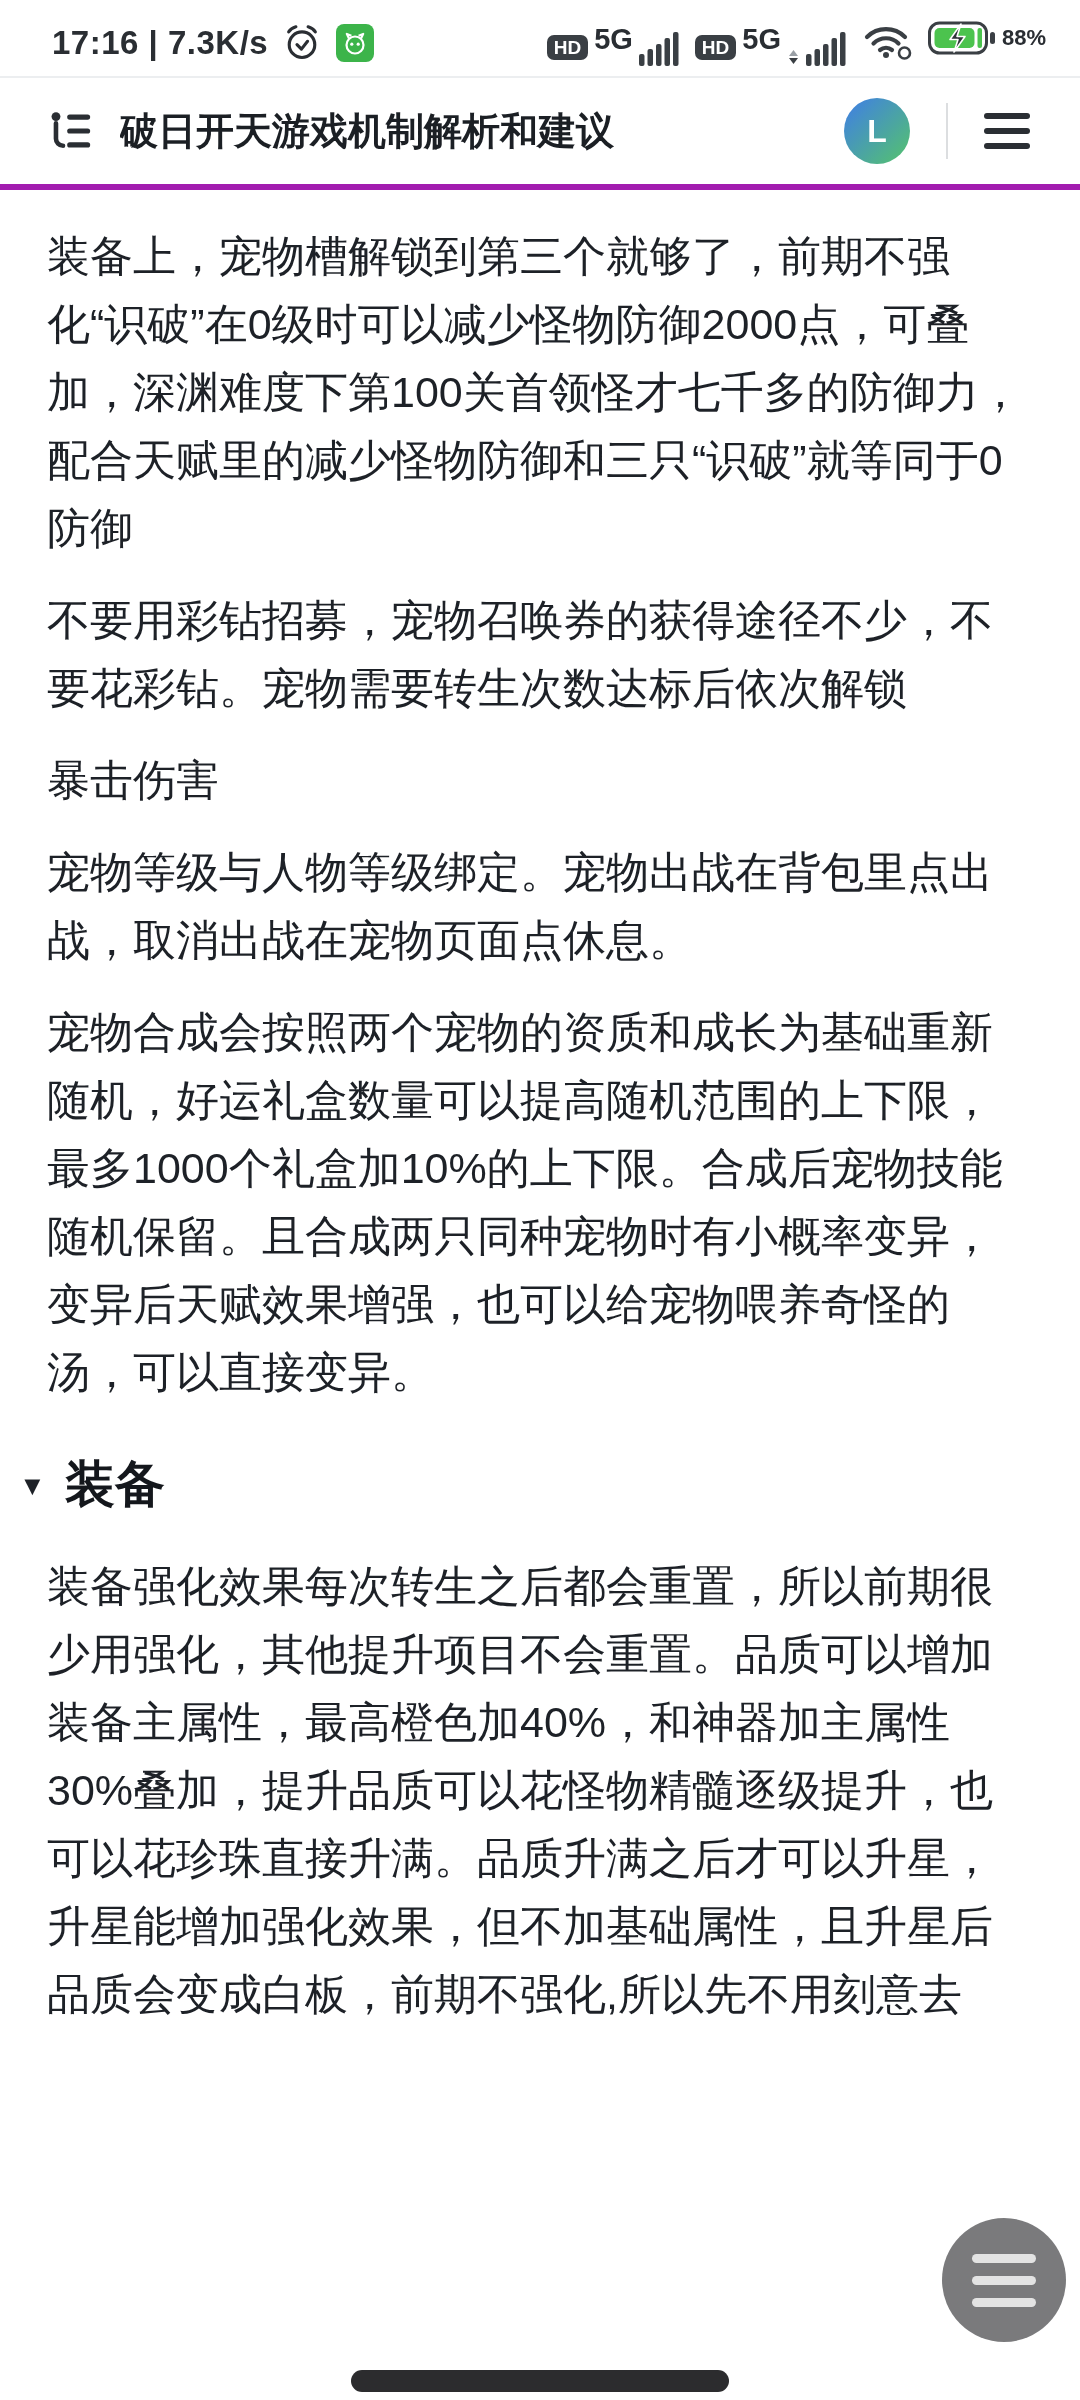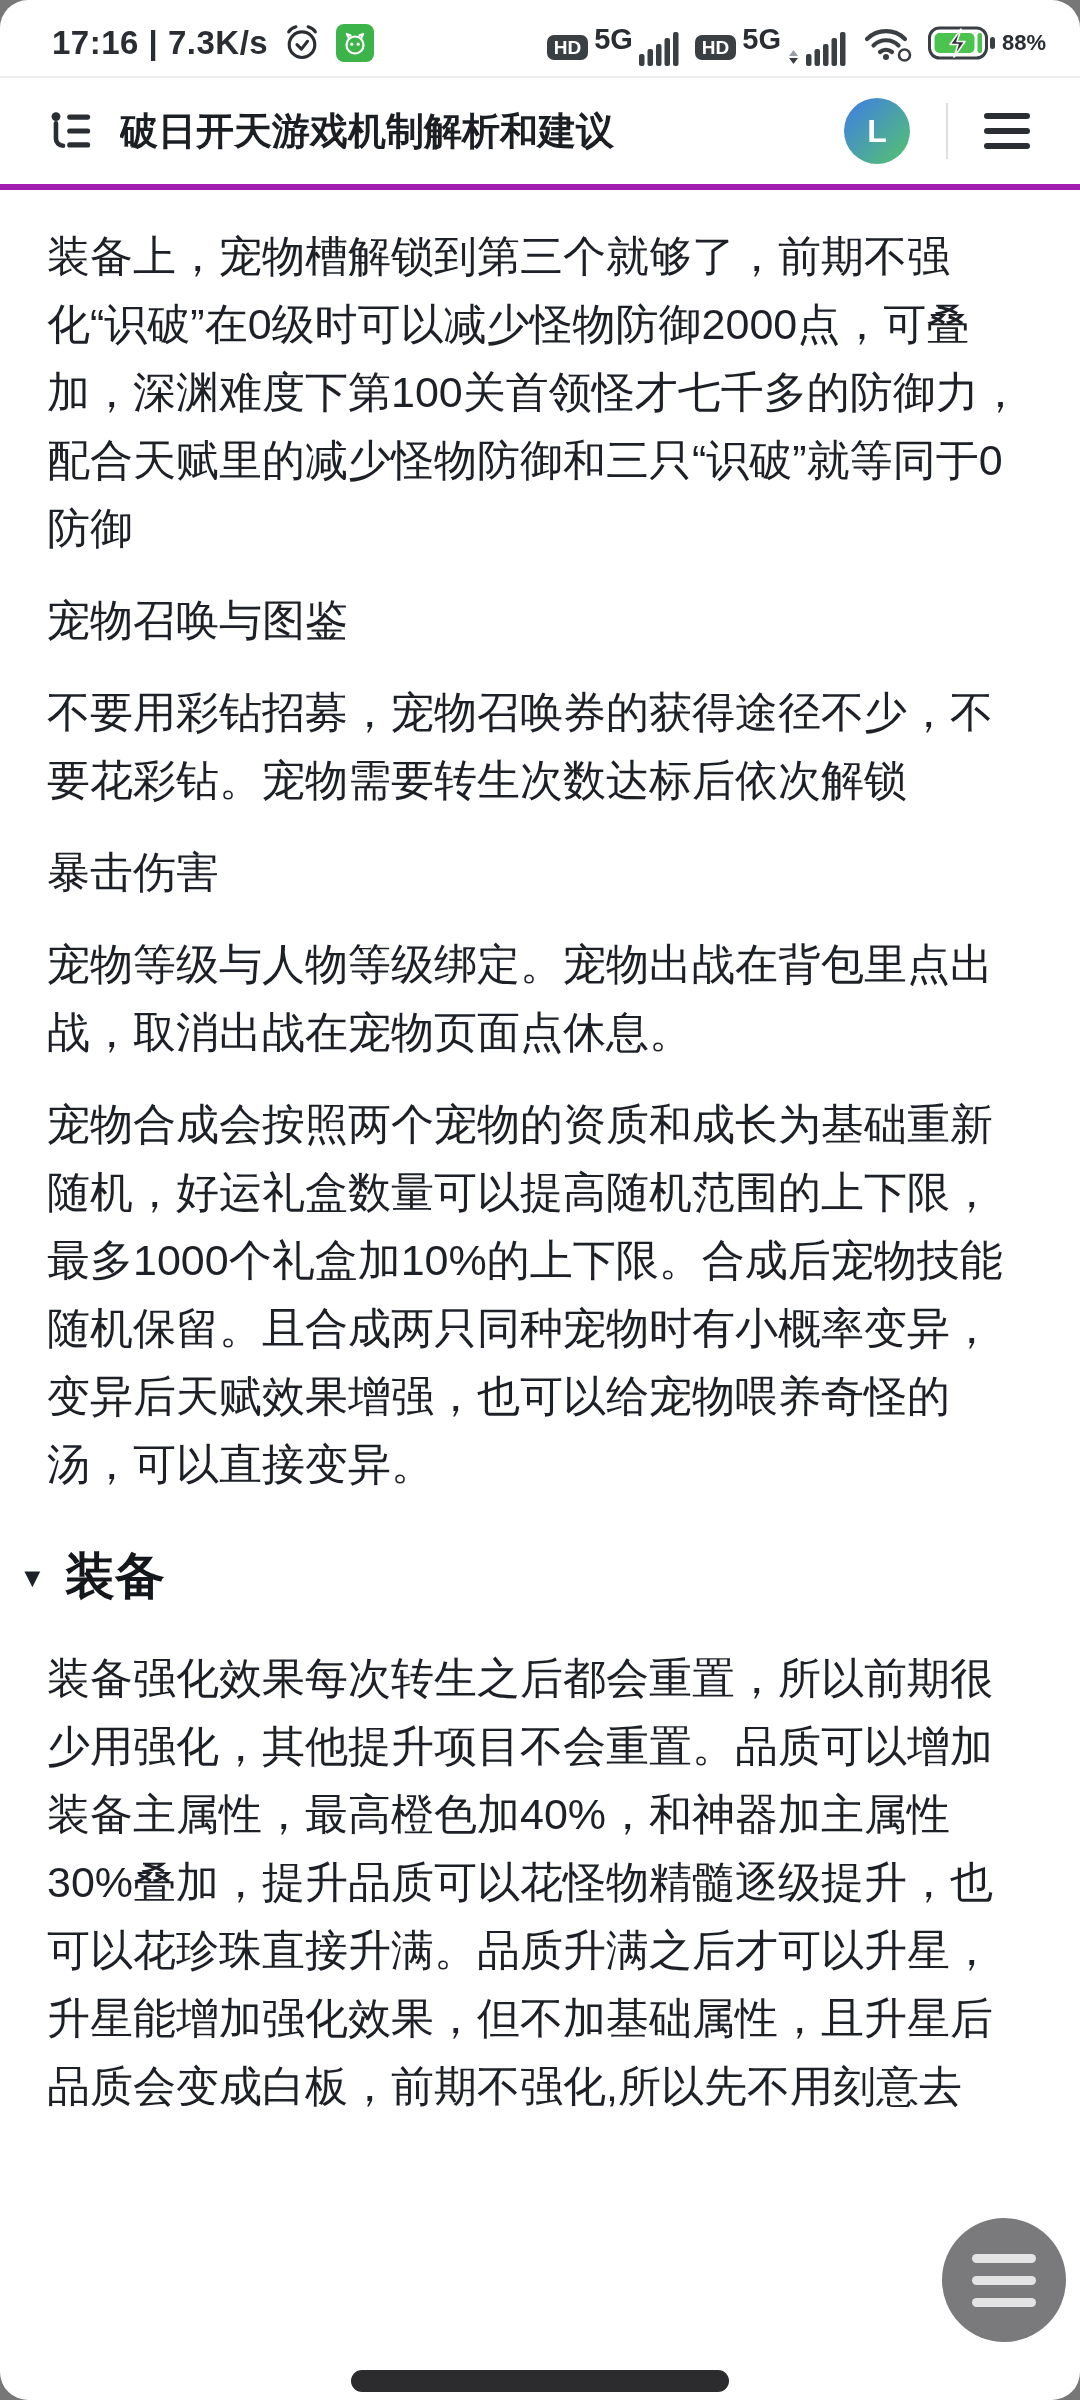--- a/index.html
+++ b/index.html
@@ -2,35 +2,34 @@
 <html><head>
 <meta charset="utf-8">
 <style>
   * { margin:0; padding:0; box-sizing:border-box; }
   html,body { background:#777; }
   .screen {
     position:relative; width:1080px; height:2400px; margin:0 auto;
     background:#ffffff; overflow:hidden;
     font-family:"Liberation Sans", sans-serif;
     color:#1f2329;
-    border-radius:28px;
   }
 
   
   .status-bar {
     height:78px; display:flex; align-items:center;
     padding:10px 34px 0 52px;
     border-bottom:2px solid #eceef0;
     color:#2a2e33;
   }
   .sb-left { display:flex; align-items:center; gap:14px; }
   .sb-time { font-size:33px; font-weight:600; letter-spacing:0.5px; }
   .app-badge { display:inline-flex; }
   .sb-spacer { flex:1; }
-  .sb-right { display:flex; align-items:center; gap:16px;padding-left:24px; }
+  .sb-right { display:flex; align-items:flex-start; gap:16px;padding-left:24px; }
   .net-group { display:flex; align-items:flex-end; gap:6px; }
   .hd-badge {
     background:#3a3f44; color:#fff; font-size:19px; font-weight:700;
     border-radius:7px; padding:3px 7px; line-height:1; margin-bottom:6px;
   }
   .net-tech { font-size:29px; font-weight:700; transform:translateY(-10px);margin-top:12px; }
   .battery-group { display:flex; align-items:center; gap:6px; }
   .battery-pct { font-size:22px; font-weight:600; }
 
   
@@ -190,21 +189,20 @@
     <div class="header-divider"></div>
     <div class="menu-icon">
         <i></i>
         <i></i>
         <i></i>
       </div>
   </div>
 
   <div class="content" id="doc-body">
       <p class="doc-para">装备上，宠物槽解锁到第三个就够了，前期不强化“识破”在0级时可以减少怪物防御2000点，可叠加，深渊难度下第100关首领怪才七千多的防御力，配合天赋里的减少怪物防御和三只“识破”就等同于0防御</p>
-      <p class="doc-heading">宠物召唤与图鉴</p>
       <p class="doc-para">不要用彩钻招募，宠物召唤券的获得途径不少，不要花彩钻。宠物需要转生次数达标后依次解锁</p>
       <p class="doc-heading">暴击伤害</p>
       <p class="doc-para">宠物等级与人物等级绑定。宠物出战在背包里点出战，取消出战在宠物页面点休息。</p>
       <p class="doc-para">宠物合成会按照两个宠物的资质和成长为基础重新随机，好运礼盒数量可以提高随机范围的上下限，最多1000个礼盒加10%的上下限。合成后宠物技能随机保留。且合成两只同种宠物时有小概率变异，变异后天赋效果增强，也可以给宠物喂养奇怪的汤，可以直接变异。</p>
       <div class="section-header">
         <span class="tri">▼</span>
         <span>装备</span>
       </div>
       <p class="doc-para">装备强化效果每次转生之后都会重置，所以前期很少用强化，其他提升项目不会重置。品质可以增加装备主属性，最高橙色加40%，和神器加主属性30%叠加，提升品质可以花怪物精髓逐级提升，也可以花珍珠直接升满。品质升满之后才可以升星，升星能增加强化效果，但不加基础属性，且升星后品质会变成白板，前期不强化,所以先不用刻意去</p>
     </div>

